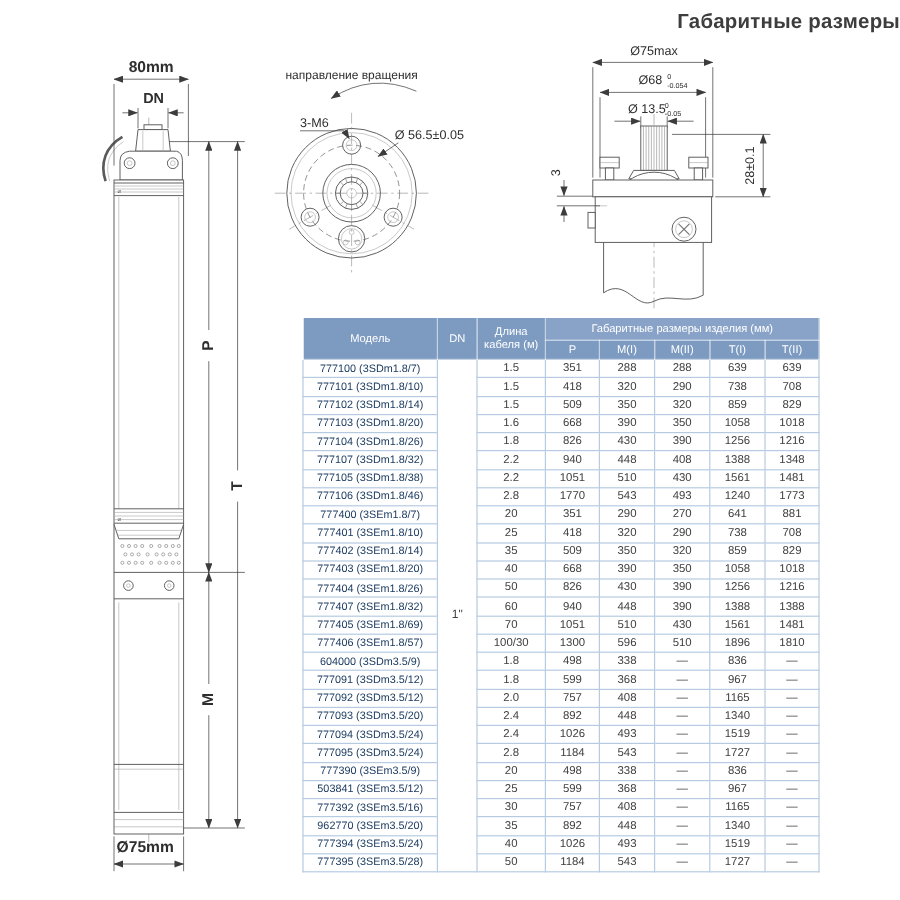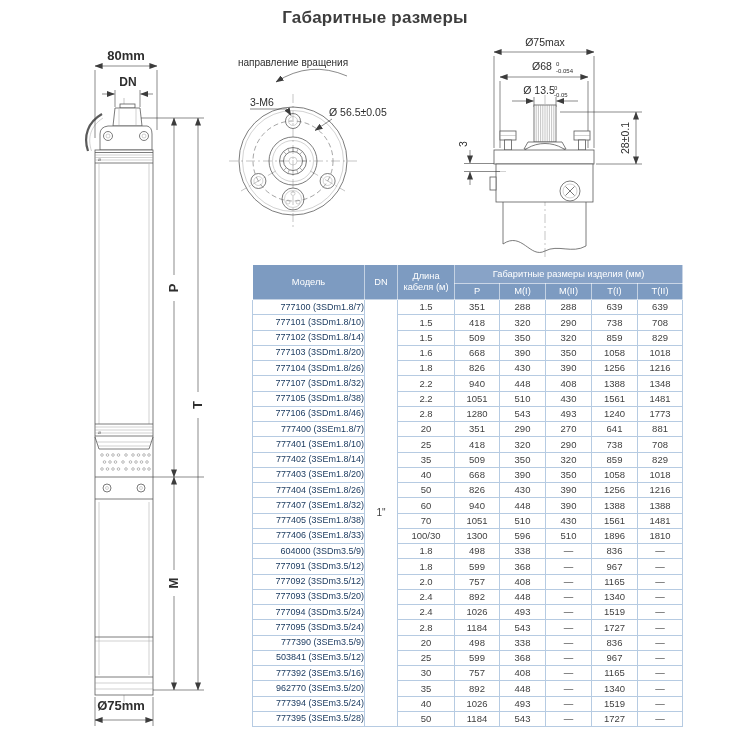--- a/index.html
+++ b/index.html
@@ -1,21 +1,21 @@
 <!DOCTYPE html>
 <html style="--header_bg: #7d9bc1; --header_bg2: #88a3c7; --border: #b6cbe2; --model_text: #17375d;"><head>
 <meta charset="utf-8">
 <style>
   :root{
     --header_bg:#7d9bc1; --header_bg2:#88a3c7; --border:#b6cbe2; --model_text:#17375d; --ink:#3f3f3f;
   }
   html,body{margin:0;padding:0;}
   body{width:750px;height:750px;position:relative;overflow:hidden;background:#ffffff;
        font-family:"Liberation Sans", sans-serif;}
-  .title{position:absolute;top:8px;left:0;width:750px;text-align:center;font-size:17px;
+  .title{position:absolute;top:8px;left:0;width:750px;text-align:right;font-size:17px;
          font-weight:700;color:#3d3d3d;letter-spacing:.2px;}
   svg{position:absolute;overflow:visible;}
   .o{fill:none;stroke:#5a5a5a;stroke-width:.8;}
   .of{fill:#fff;stroke:#5a5a5a;stroke-width:.8;}
   .t{fill:none;stroke:#9a9a9a;stroke-width:.45;}
   .d{fill:none;stroke:#3c3c3c;stroke-width:.6;}
   .cl{fill:none;stroke:#8a8a8a;stroke-width:.5;stroke-dasharray:9 3 2 3;}
   .dash{fill:none;stroke:#6a6a6a;stroke-width:.6;stroke-dasharray:5 3;}
   text{fill:#2e2e2e;}
   .lblB{font-size:13px;font-weight:700;}
@@ -27,21 +27,21 @@
   
   table.dims{position:absolute;left:252px;top:264px;width:430px;border-collapse:collapse;
              table-layout:fixed;font-size:9.5px;}
   table.dims th{background:var(--header_bg);color:#fff;font-weight:400;font-size:9.3px;
                 border:1px solid rgba(255,255,255,.55);padding:0;line-height:1.15;}
   table.dims thead tr:first-child th{height:18px;background:var(--header_bg2);}
   table.dims thead tr:first-child th[rowspan]{background:var(--header_bg);}
   table.dims thead tr:last-child th{height:15px;}
   table.dims td{border:1px solid var(--border);text-align:center;padding:0;height:14.25px;
                 line-height:1;color:var(--ink);}
-  table.dims td.model{color:var(--model_text);font-size:9px;text-align:right;}
+  table.dims td.model{color:var(--model_text);font-size:9px;}
   table.dims td.dn{font-size:10px;color:var(--ink);}
   table.dims{border:1px solid var(--border);}
 </style>
 </head>
 <body>
 
 <div class="title">Габаритные размеры</div>
 
 <svg width="0" height="0" aria-hidden="true">
   <defs>
@@ -431,21 +431,21 @@
         <td>2.2</td>
         <td>1051</td>
         <td>510</td>
         <td>430</td>
         <td>1561</td>
         <td>1481</td>
       </tr>
       <tr>
         <td class="model">777106 (3SDm1.8/46)</td>
         <td>2.8</td>
-        <td>1280</td>
+        <td>1770</td>
         <td>543</td>
         <td>493</td>
         <td>1240</td>
         <td>1773</td>
       </tr>
       <tr>
         <td class="model">777400 (3SEm1.8/7)</td>
         <td>20</td>
         <td>351</td>
         <td>290</td>
@@ -492,30 +492,30 @@
       <tr>
         <td class="model">777407 (3SEm1.8/32)</td>
         <td>60</td>
         <td>940</td>
         <td>448</td>
         <td>390</td>
         <td>1388</td>
         <td>1388</td>
       </tr>
       <tr>
-        <td class="model">777405 (3SEm1.8/38)</td>
+        <td class="model">777405 (3SEm1.8/69)</td>
         <td>70</td>
         <td>1051</td>
         <td>510</td>
         <td>430</td>
         <td>1561</td>
         <td>1481</td>
       </tr>
       <tr>
-        <td class="model">777406 (3SEm1.8/33)</td>
+        <td class="model">777406 (3SEm1.8/57)</td>
         <td>100/30</td>
         <td>1300</td>
         <td>596</td>
         <td>510</td>
         <td>1896</td>
         <td>1810</td>
       </tr>
       <tr>
         <td class="model">604000 (3SDm3.5/9)</td>
         <td>1.8</td>

